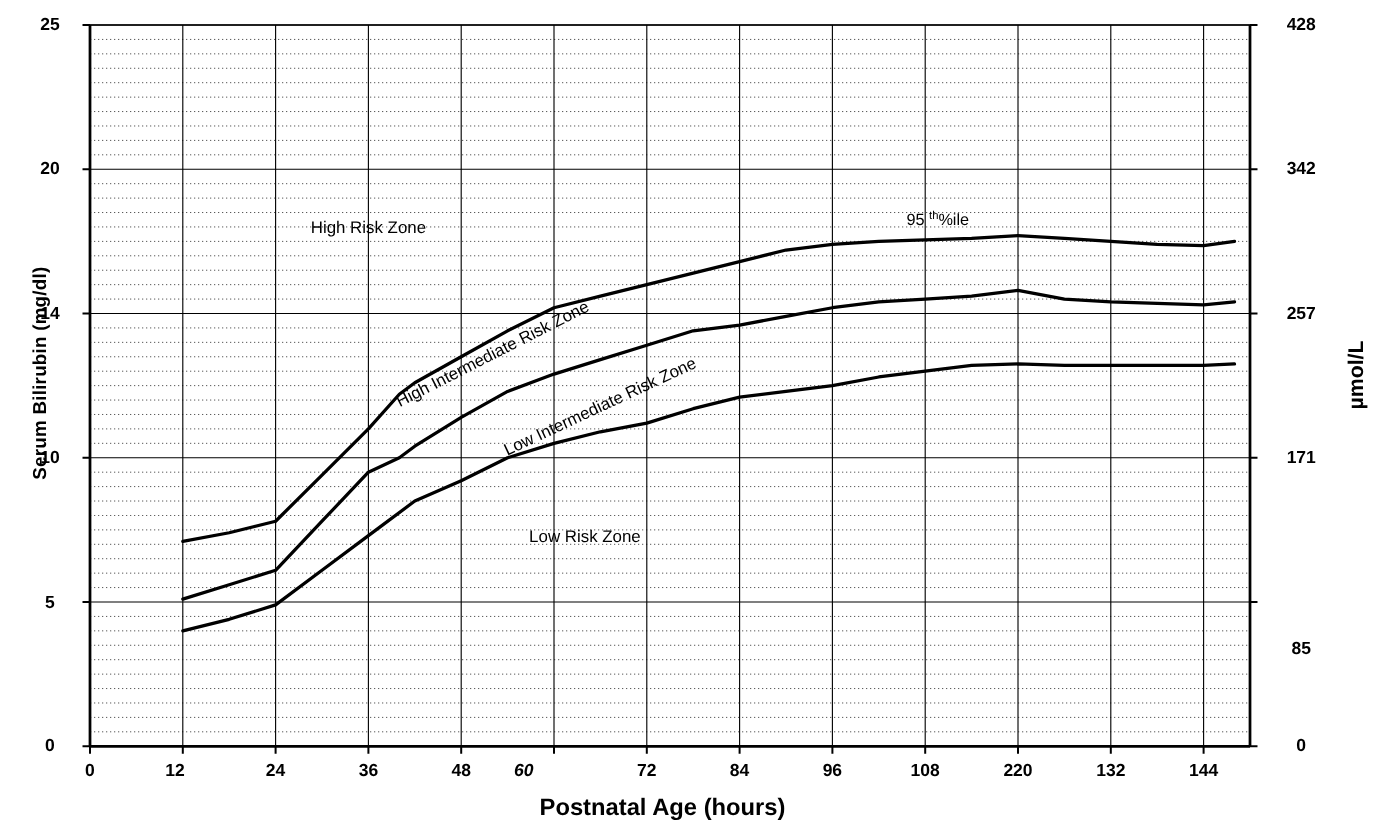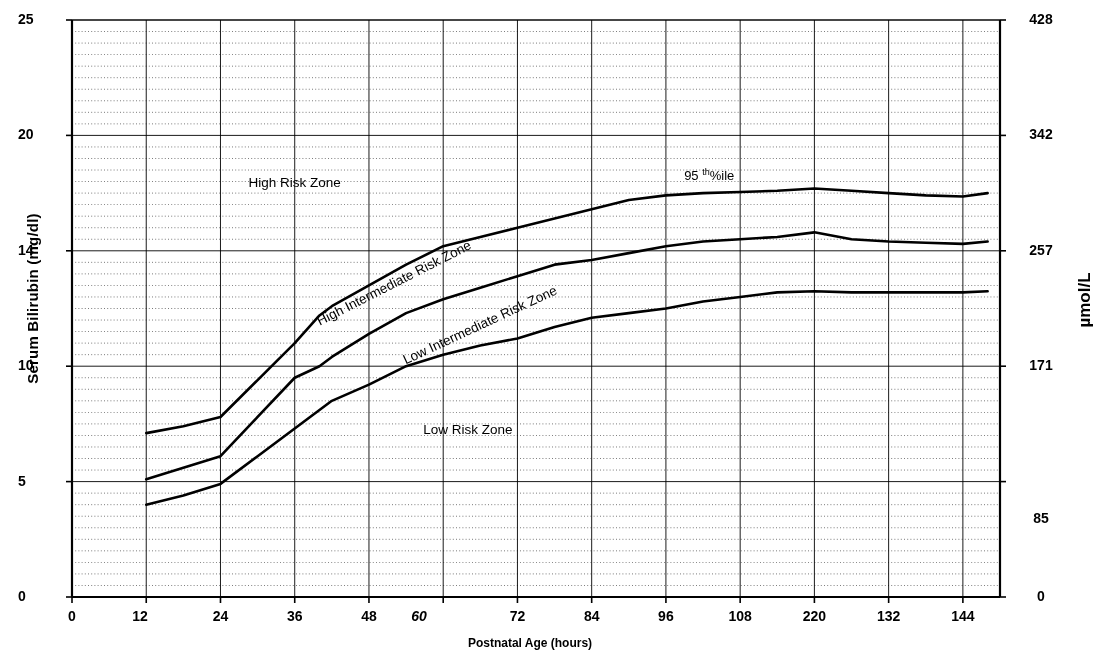--- a/index.html
+++ b/index.html
@@ -42,48 +42,49 @@
     transform-origin: center center;
     font-size: 17px;
     font-weight: bold;
   }
   .axis-title-bottom {
     position: absolute;
     left: 0;
     top: 636px;
     width: 1060px;
     text-align: center;
-    font-size: 12px;
+    font-size: 19px;
     font-weight: bold;
   }
   .tick-label {
     position: absolute;
     font-size: 14px;
     font-weight: bold;
     white-space: nowrap;
   }
   .tick-label.left {
-    text-align: left;
+    text-align: center;
   }
   .tick-label.right {
     text-align: center;
   }
   .tick-label.bottom {
     text-align: center;
   }
   .zone-label {
     position: absolute;
     font-size: 13.5px;
     white-space: nowrap;
     color: #000;
   }
   .pct-label {
     position: absolute;
     font-size: 13px;
     white-space: nowrap;
+    margin-left: 41px;
   }
   .pct-label sup {
     font-size: 9px;
     vertical-align: super;
   }
   svg { display: block; }
 </style>
 </head>
 <body>
 

